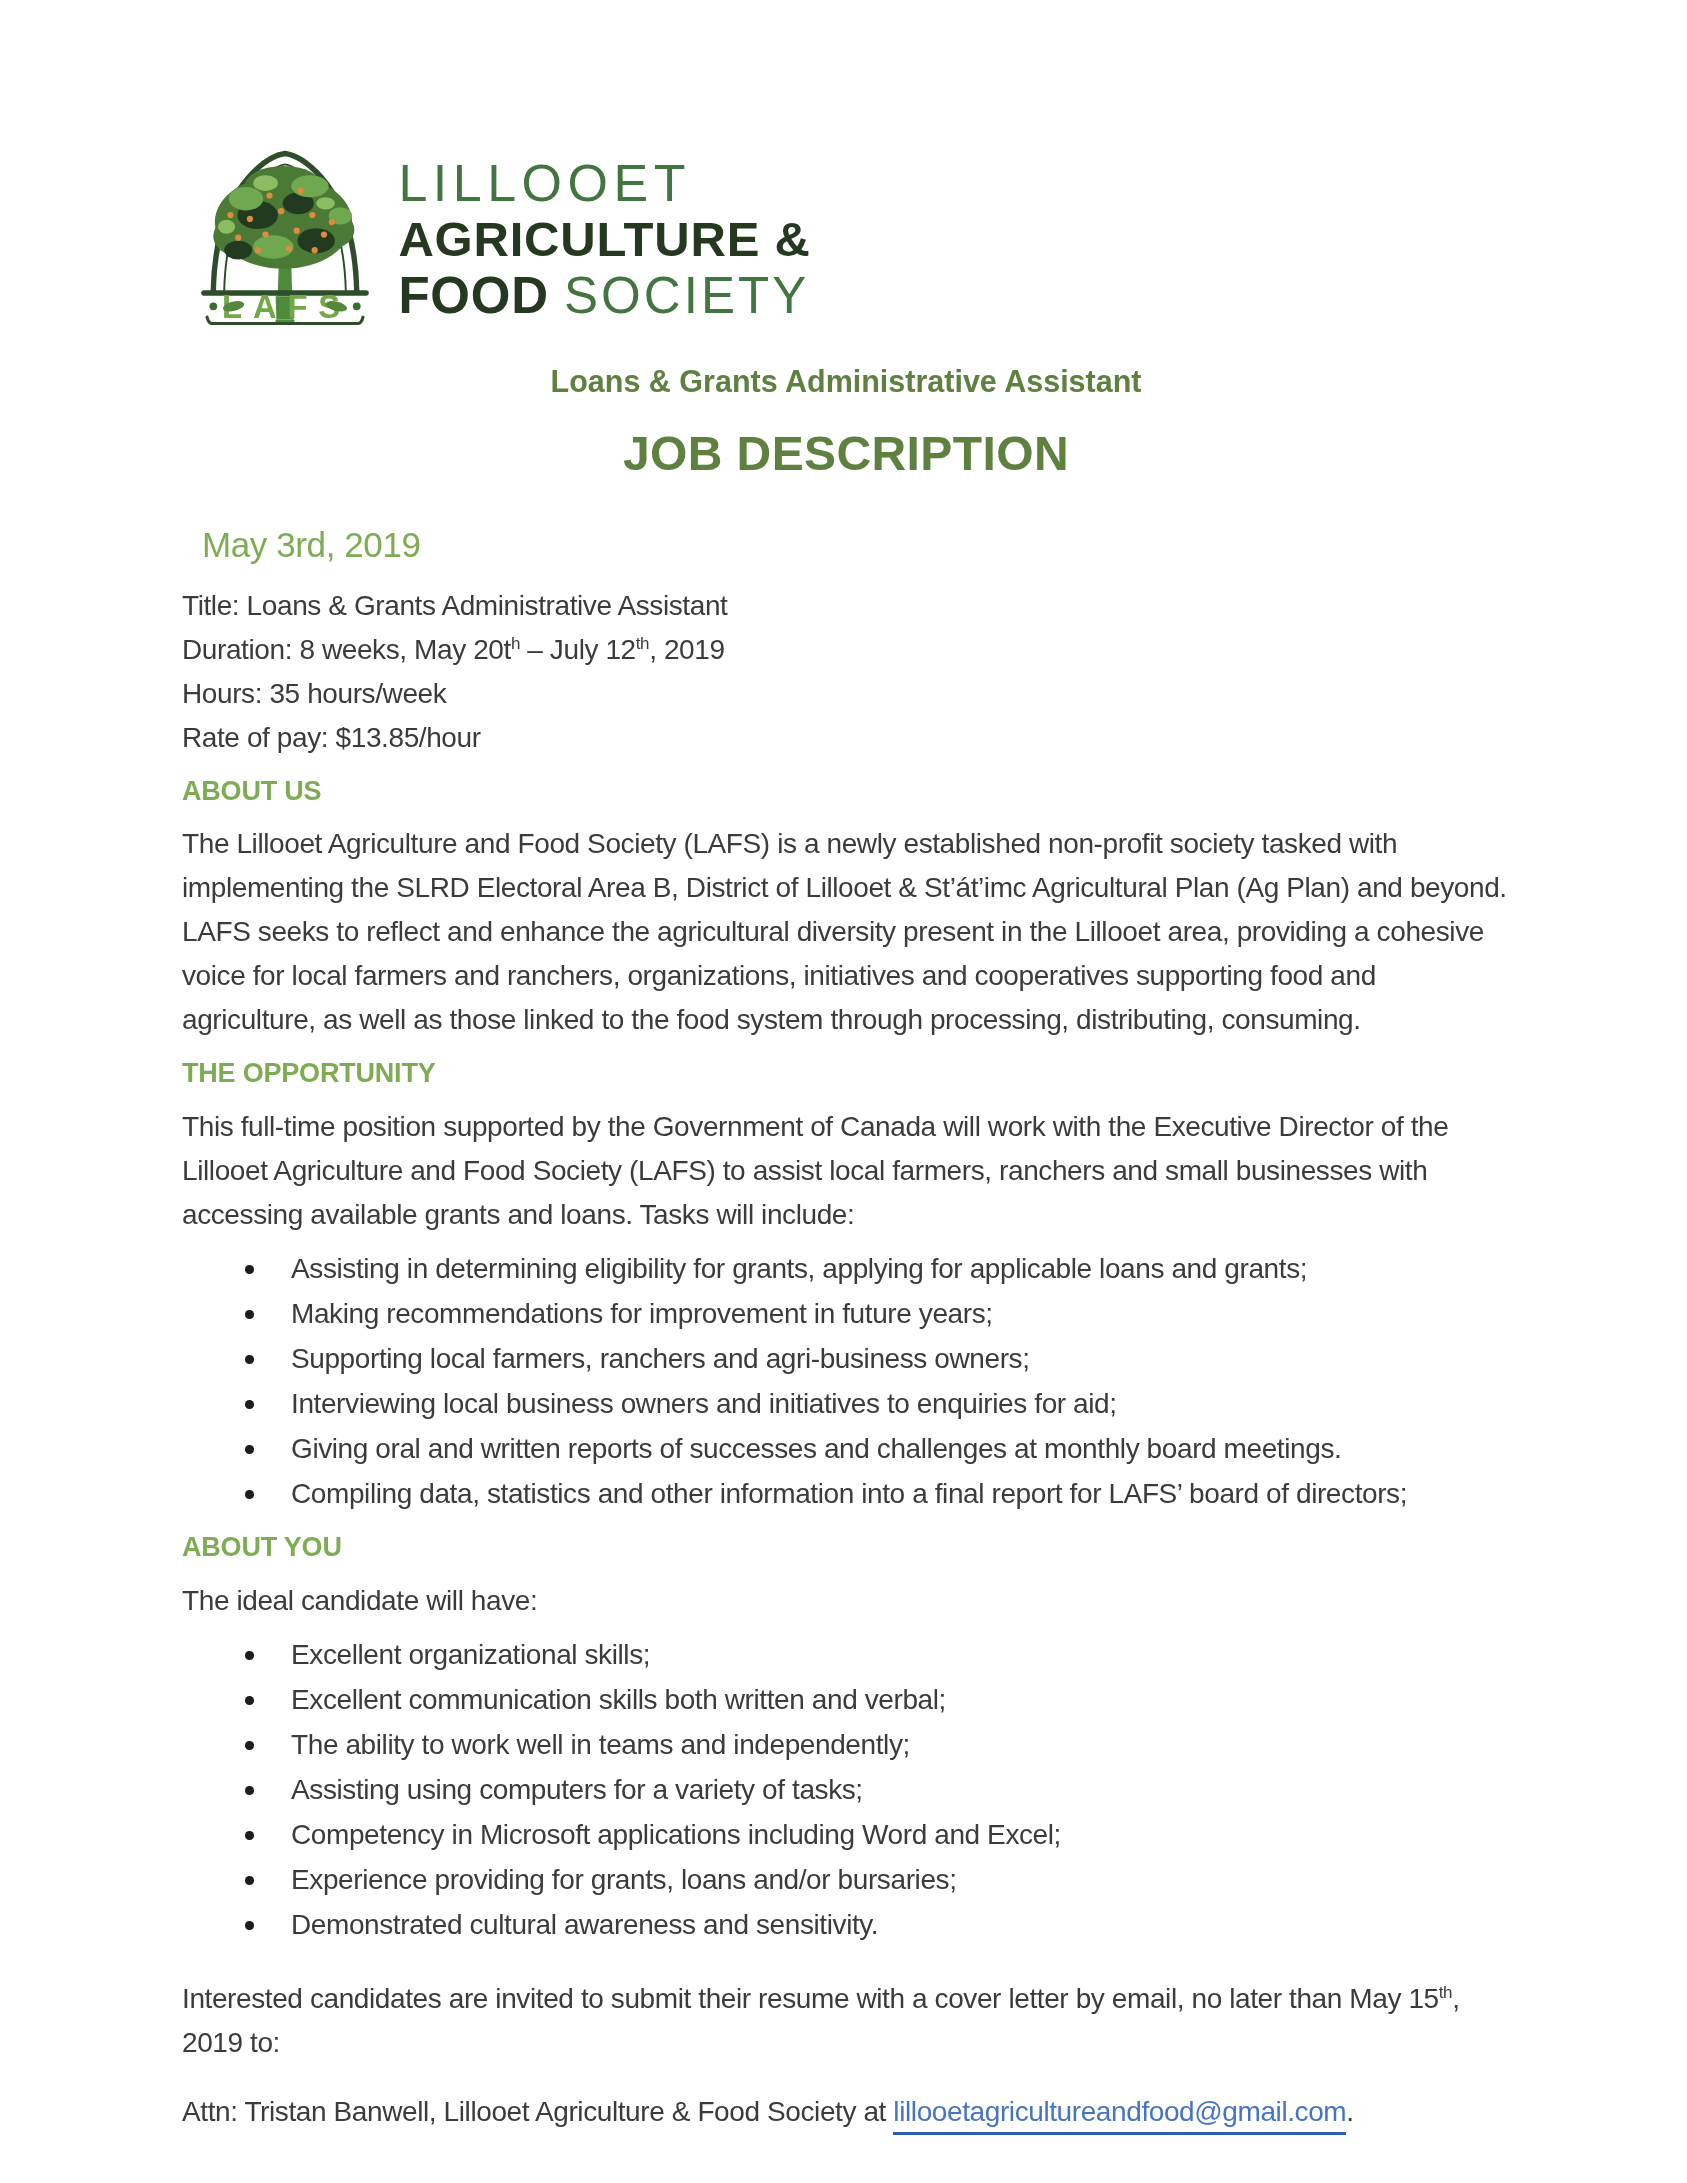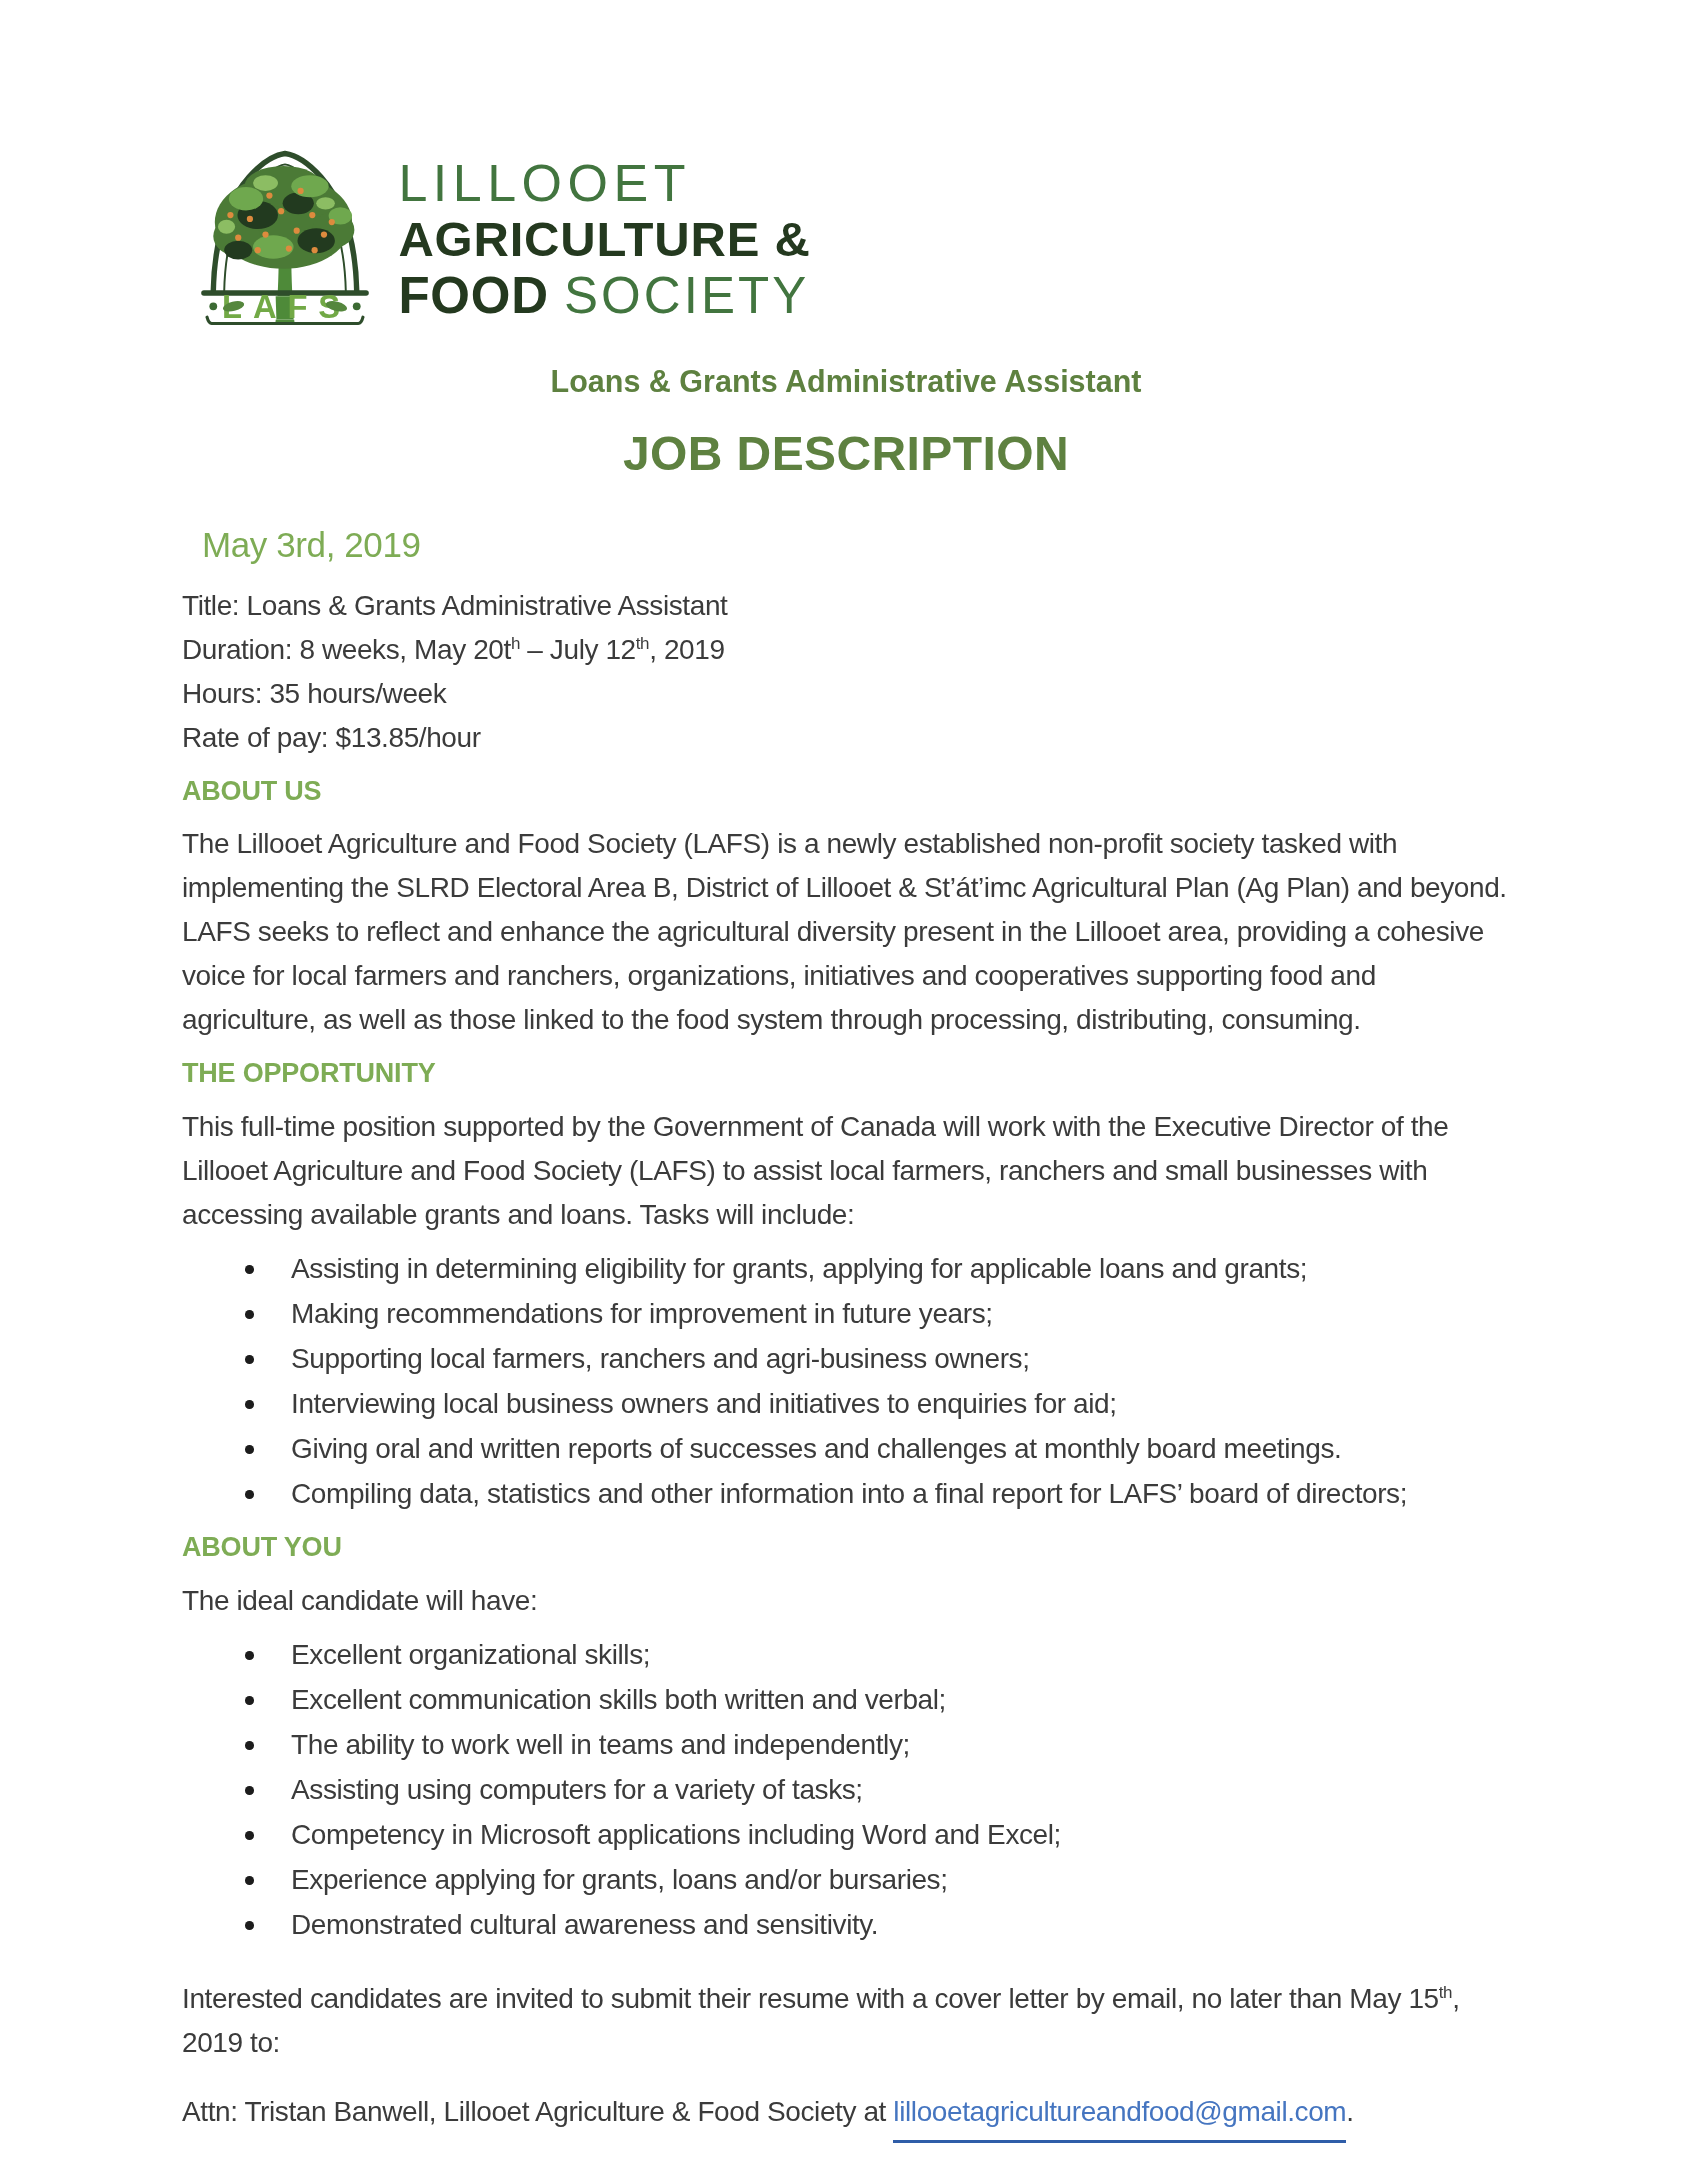--- a/index.html
+++ b/index.html
@@ -59,21 +59,21 @@
     font-size:28px; line-height:45px; letter-spacing:-0.4px;
   }
   ul.doc-list li::before {
     content:""; position:absolute; left:63px; top:19px;
     width:8.6px; height:8.6px; border-radius:50%; background:#1c1c1c;
   }
   .closing { margin-top:30px; }
   .attn { margin-top:25px; }
   a.email-link {
     color:#4575c0; text-decoration:none;
-    border-bottom:3.1px solid #2f5da8; padding-bottom:13px;
+    border-bottom:3.1px solid #2f5da8; padding-bottom:5px;
   }
 </style>
 </head>
 <body>
 
 <div class="page">
 
   <div class="logo-row">
     <svg class="logo-badge" viewBox="0 0 240 236" xmlns="http://www.w3.org/2000/svg">
 
@@ -170,21 +170,21 @@
   </ul>
 
   <div class="section-heading">ABOUT YOU</div>
   <p class="para">The ideal candidate will have:</p>
   <ul class="doc-list">
     <li>Excellent organizational skills;</li>
     <li>Excellent communication skills both written and verbal;</li>
     <li>The ability to work well in teams and independently;</li>
     <li>Assisting using computers for a variety of tasks;</li>
     <li>Competency in Microsoft applications including Word and Excel;</li>
-    <li>Experience applying for grants, loans and/or bursaries;</li>
+    <li>Experience providing for grants, loans and/or bursaries;</li>
     <li>Demonstrated cultural awareness and sensitivity.</li>
   </ul>
 
   <p class="para closing"><span>Interested candidates are invited to submit their resume with a cover letter by email, no later than May 15</span><sup>th</sup><span>, 2019 to:</span></p>
 
   <p class="para attn"><span>Attn: Tristan Banwell, Lillooet Agriculture &amp; Food Society at </span><a class="email-link" href="#">lillooetagricultureandfood@gmail.com</a><span>.</span></p>
 
 </div>
 
 

